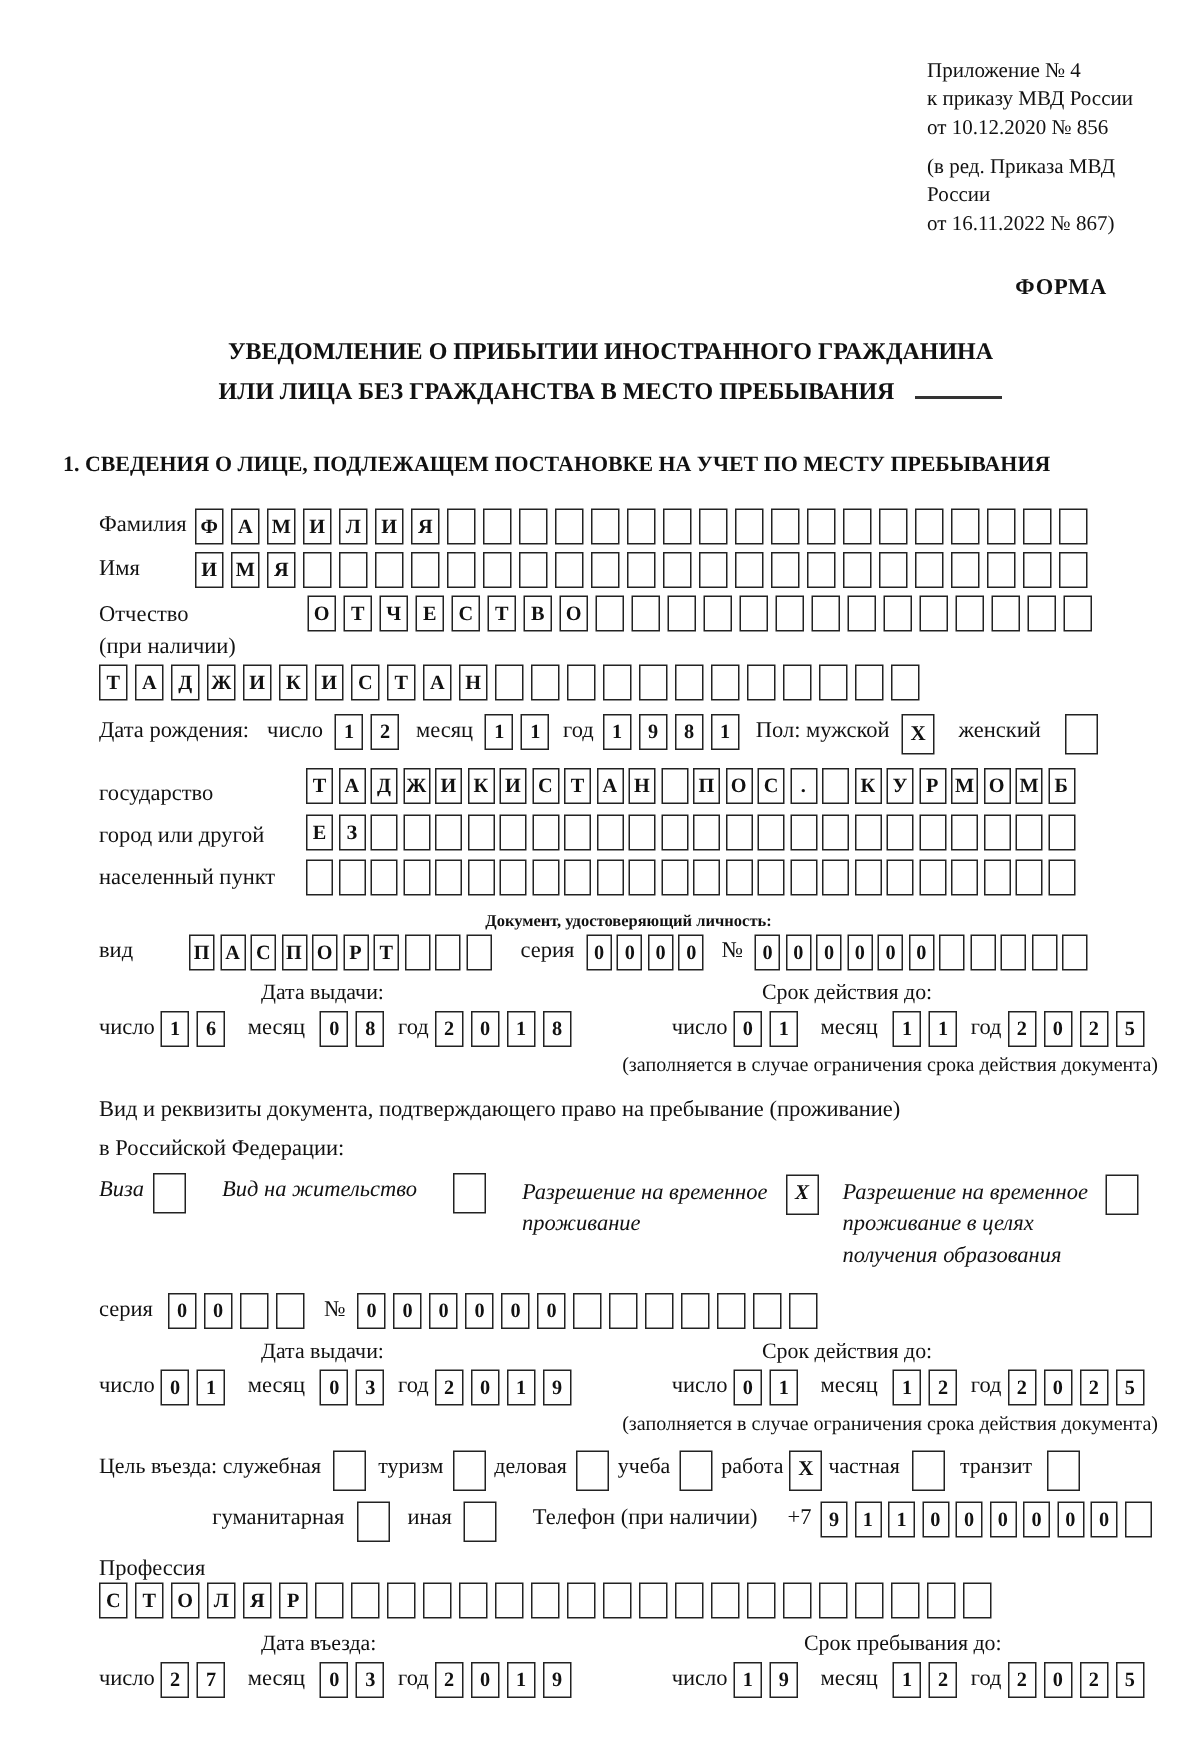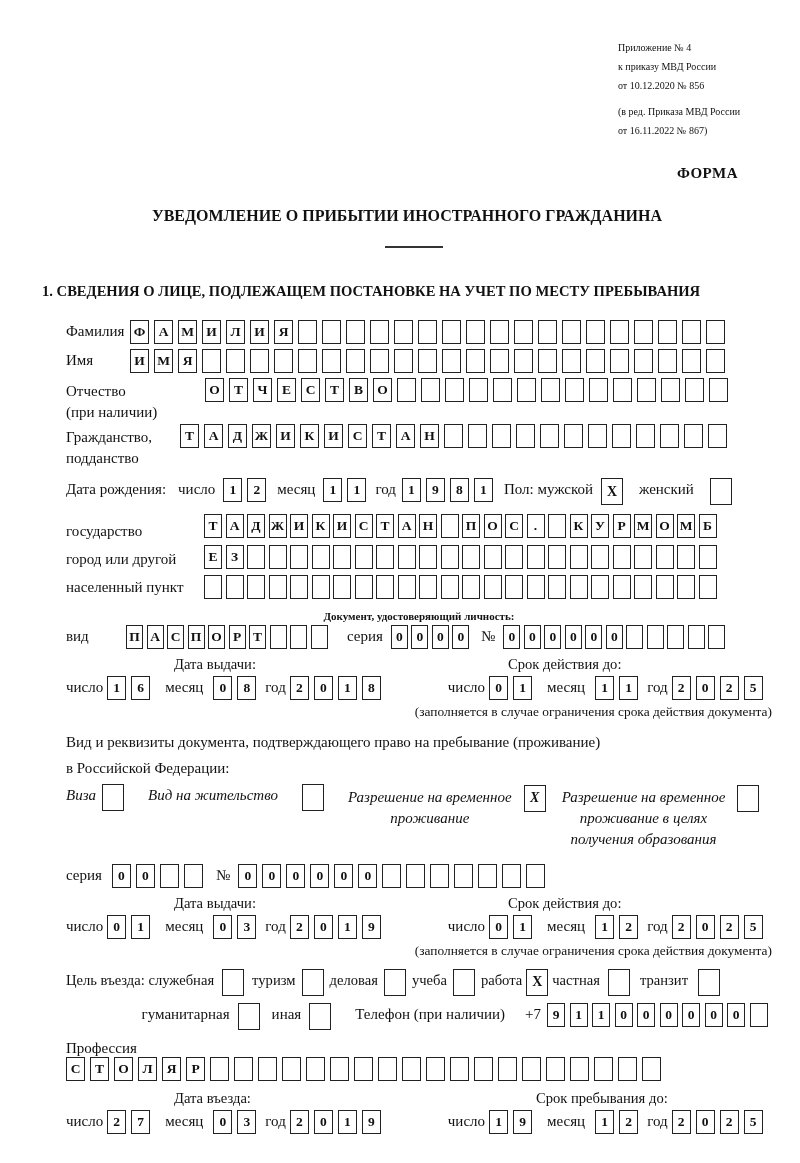--- a/index.html
+++ b/index.html
@@ -3,21 +3,21 @@
 <meta charset="utf-8">
 <style>
   html,body{margin:0;padding:0;}
   body{
     width:800px;height:1163px;overflow:hidden;background:#ffffff;color:#111;
     font-family:"Liberation Serif","DejaVu Serif",serif;font-size:15px;
   }
   .page{padding:38px 28px 0 42px;}
 
   
-  .annex{margin-left:576px;font-size:10px;line-height:19px;}
+  .annex{margin-left:576px;font-size:14px;line-height:19px;}
   .annex .edition{margin-top:7px;}
   .forma{margin-top:25px;text-align:right;padding-right:34px;font-weight:bold;font-size:15px;letter-spacing:.5px;}
 
   
   .title{margin-top:20px;text-align:center;font-weight:bold;font-size:16px;line-height:27px;}
   .title .uline{display:inline-block;width:58px;border-bottom:2px solid #333;margin-left:14px;vertical-align:baseline;}
 
   .sec1{margin-top:27px;font-weight:bold;font-size:14.6px;}
 
   .form{margin-left:24px;margin-top:20px;}
@@ -52,41 +52,41 @@
 
   .center-head{margin-top:8px;text-align:center;font-weight:bold;font-size:11px;}
   .dhdr{display:flex;margin-top:7px;font-size:14.6px;}
   .dh1{margin-left:108px;} .dh2{margin-left:252px;} .dh2b{margin-left:285px;}
   .drow{display:flex;align-items:flex-start;margin-top:3px;}
   .drow .dright{margin-left:62px;}
   .small-note{margin-top:4px;text-align:right;font-size:13.4px;padding-right:0px;}
   .para{margin-top:9px;line-height:26px;font-size:15px;}
 
   .permit-row{display:flex;align-items:flex-start;margin-top:3px;font-style:italic;}
-  .pstack{text-align:center;line-height:21px;flex:none;}
+  .pstack{text-align:left;line-height:21px;flex:none;}
   .pr-box{margin-left:12px;margin-top:1px;}
 </style>
 </head>
 <body>
 
 <div class="page">
 
   <div class="annex">
     <div>Приложение № 4</div>
     <div>к приказу МВД России</div>
     <div>от 10.12.2020 № 856</div>
     <div class="edition">(в ред. Приказа МВД России</div>
     <div>от 16.11.2022 № 867)</div>
   </div>
 
   <div class="forma">ФОРМА</div>
 
   <div class="title">
     <div>УВЕДОМЛЕНИЕ О ПРИБЫТИИ ИНОСТРАННОГО ГРАЖДАНИНА</div>
-    <div><span class="uline"></span></div>
+    <div><span>ИЛИ ЛИЦА БЕЗ ГРАЖДАНСТВА В МЕСТО ПРЕБЫВАНИЯ</span><span class="uline"></span></div>
   </div>
 
   <div class="sec1">1. СВЕДЕНИЯ О ЛИЦЕ, ПОДЛЕЖАЩЕМ ПОСТАНОВКЕ НА УЧЕТ ПО МЕСТУ ПРЕБЫВАНИЯ</div>
 
   <div class="form">
 
     <div class="frow">
       <span class="lbl w-surname">Фамилия</span>
       <span class="cells">
           <span class="cell">Ф</span>
@@ -173,24 +173,20 @@
           <span class="cell"></span>
           <span class="cell"></span>
           <span class="cell"></span>
           <span class="cell"></span>
           <span class="cell"></span>
           <span class="cell"></span>
         </span>
     </div>
 
     <div class="frow" style="margin-top:1px;">
-      <span class="lblcol w-cit">
-        <div>Гражданство,</div>
-        <div>подданство</div>
-      </span>
       <span class="cells">
           <span class="cell">Т</span>
           <span class="cell">А</span>
           <span class="cell">Д</span>
           <span class="cell">Ж</span>
           <span class="cell">И</span>
           <span class="cell">К</span>
           <span class="cell">И</span>
           <span class="cell">С</span>
           <span class="cell">Т</span>

